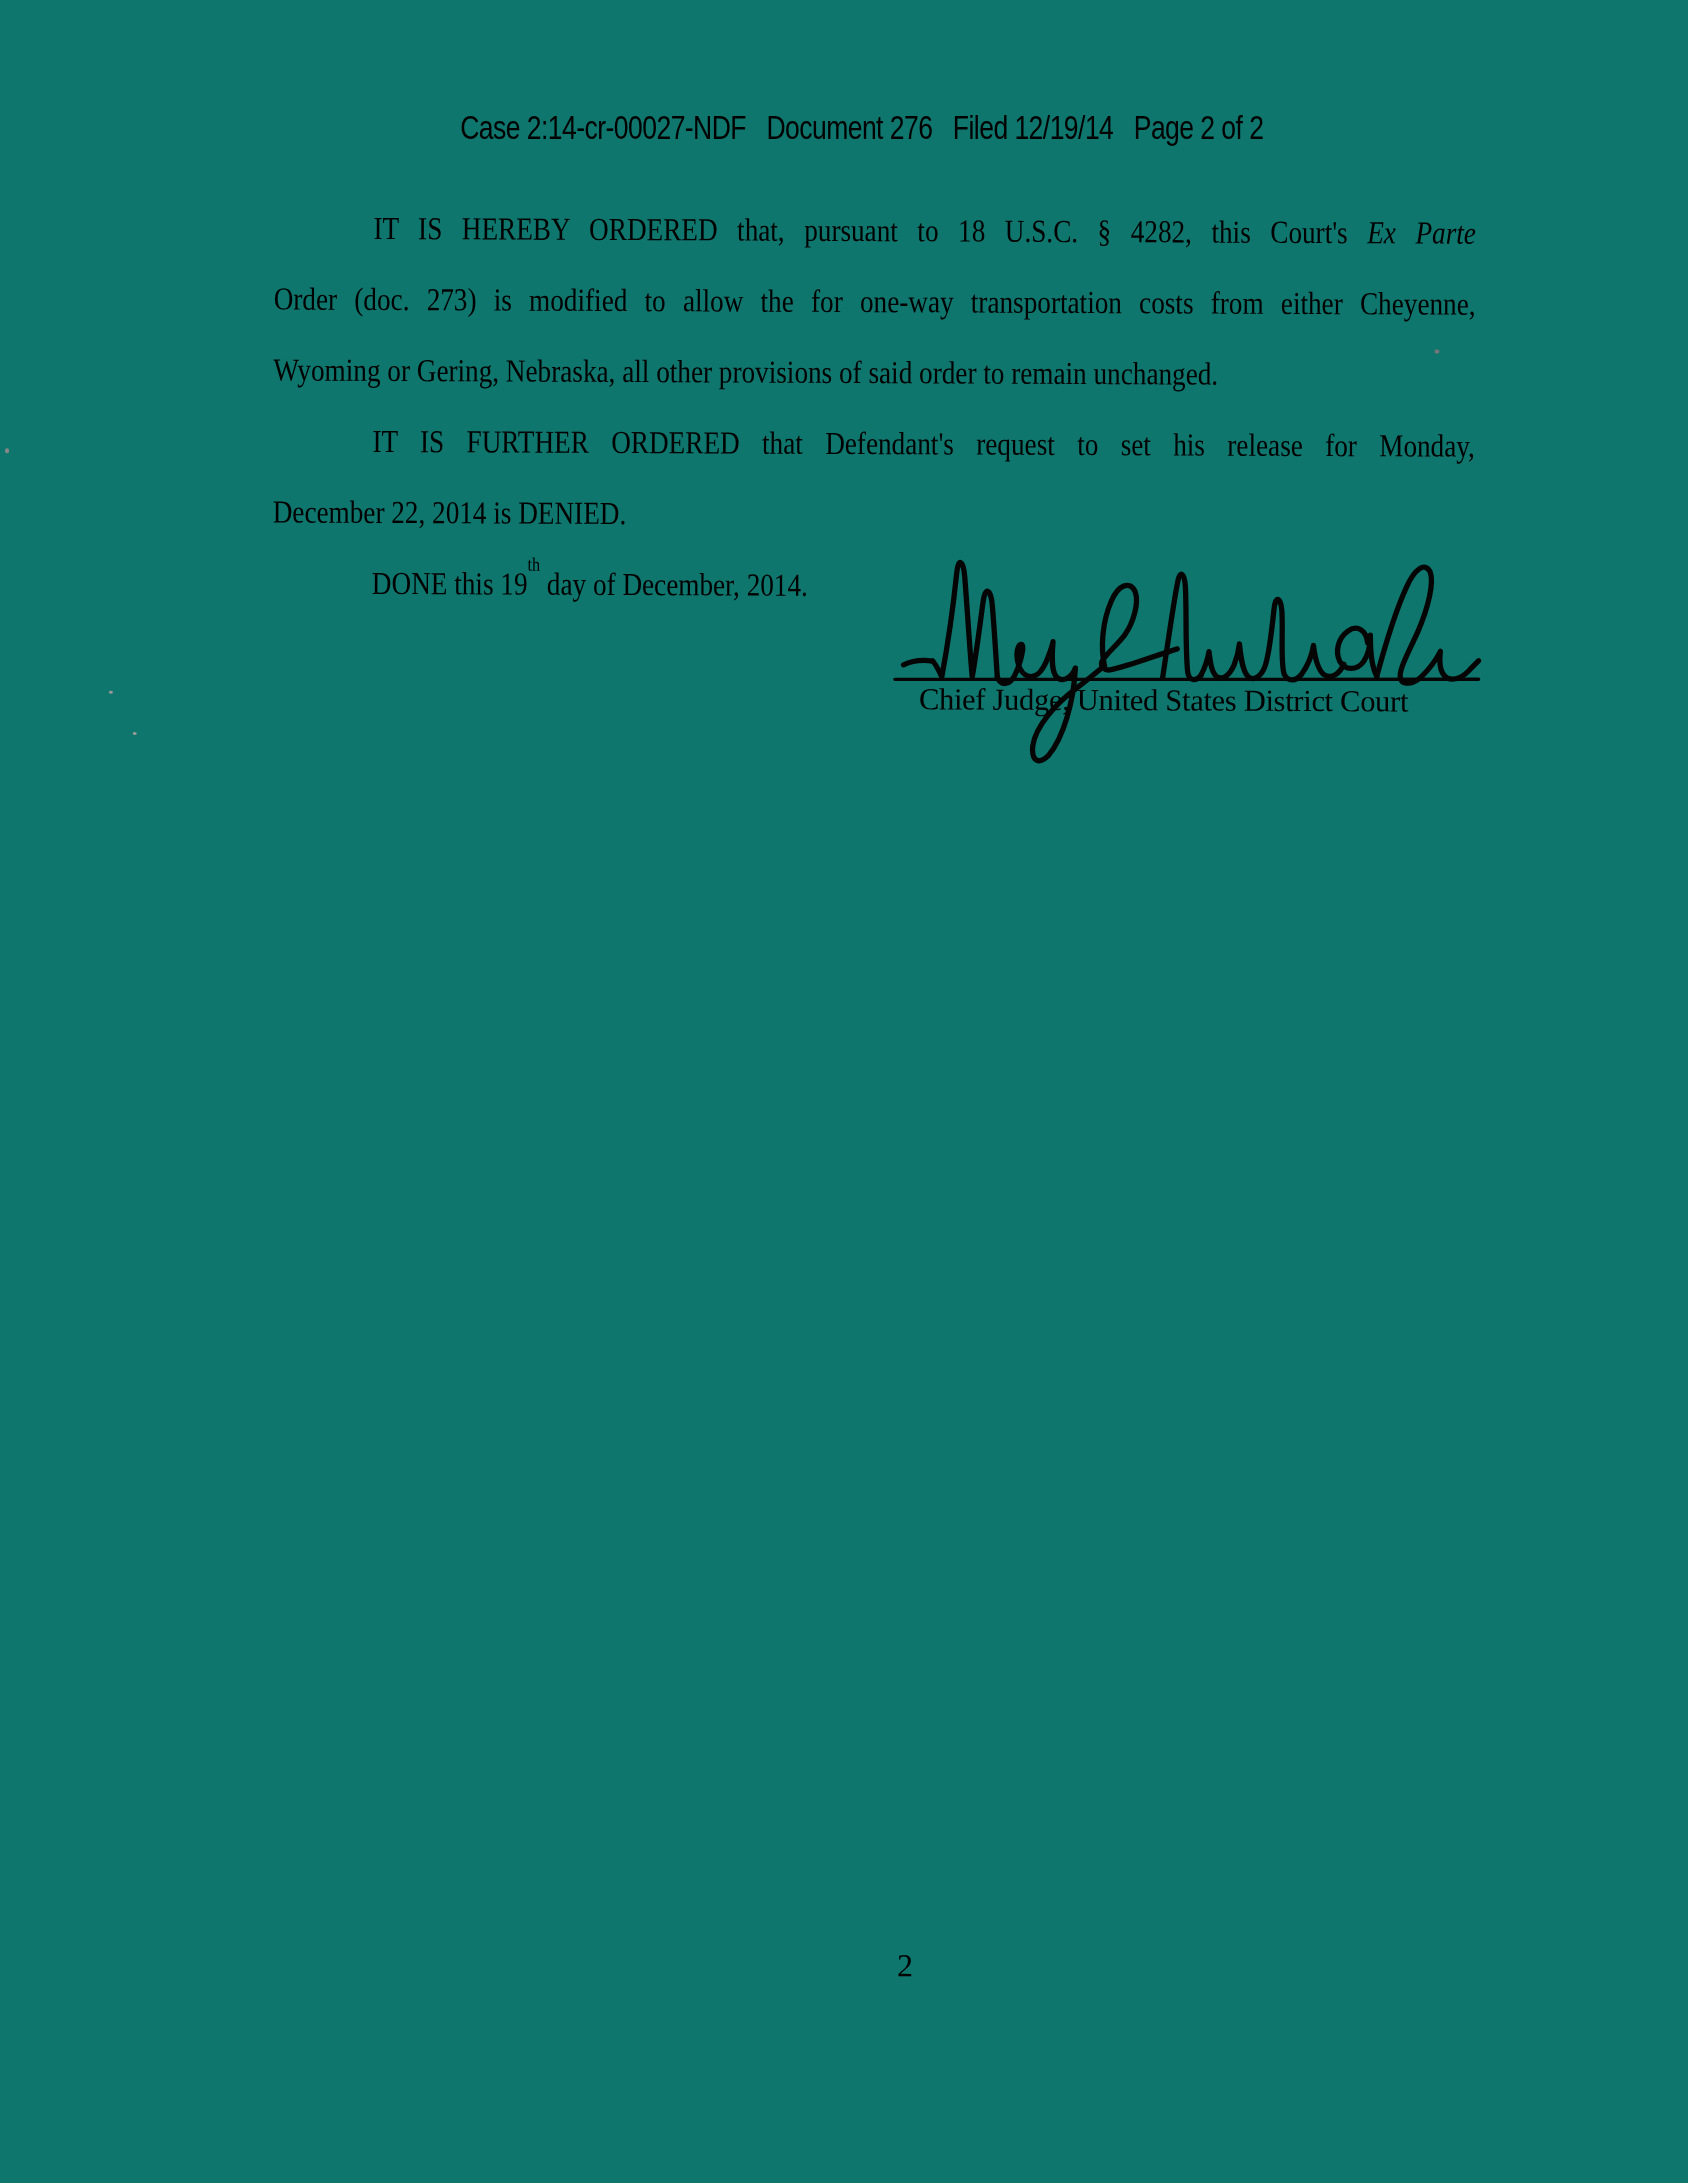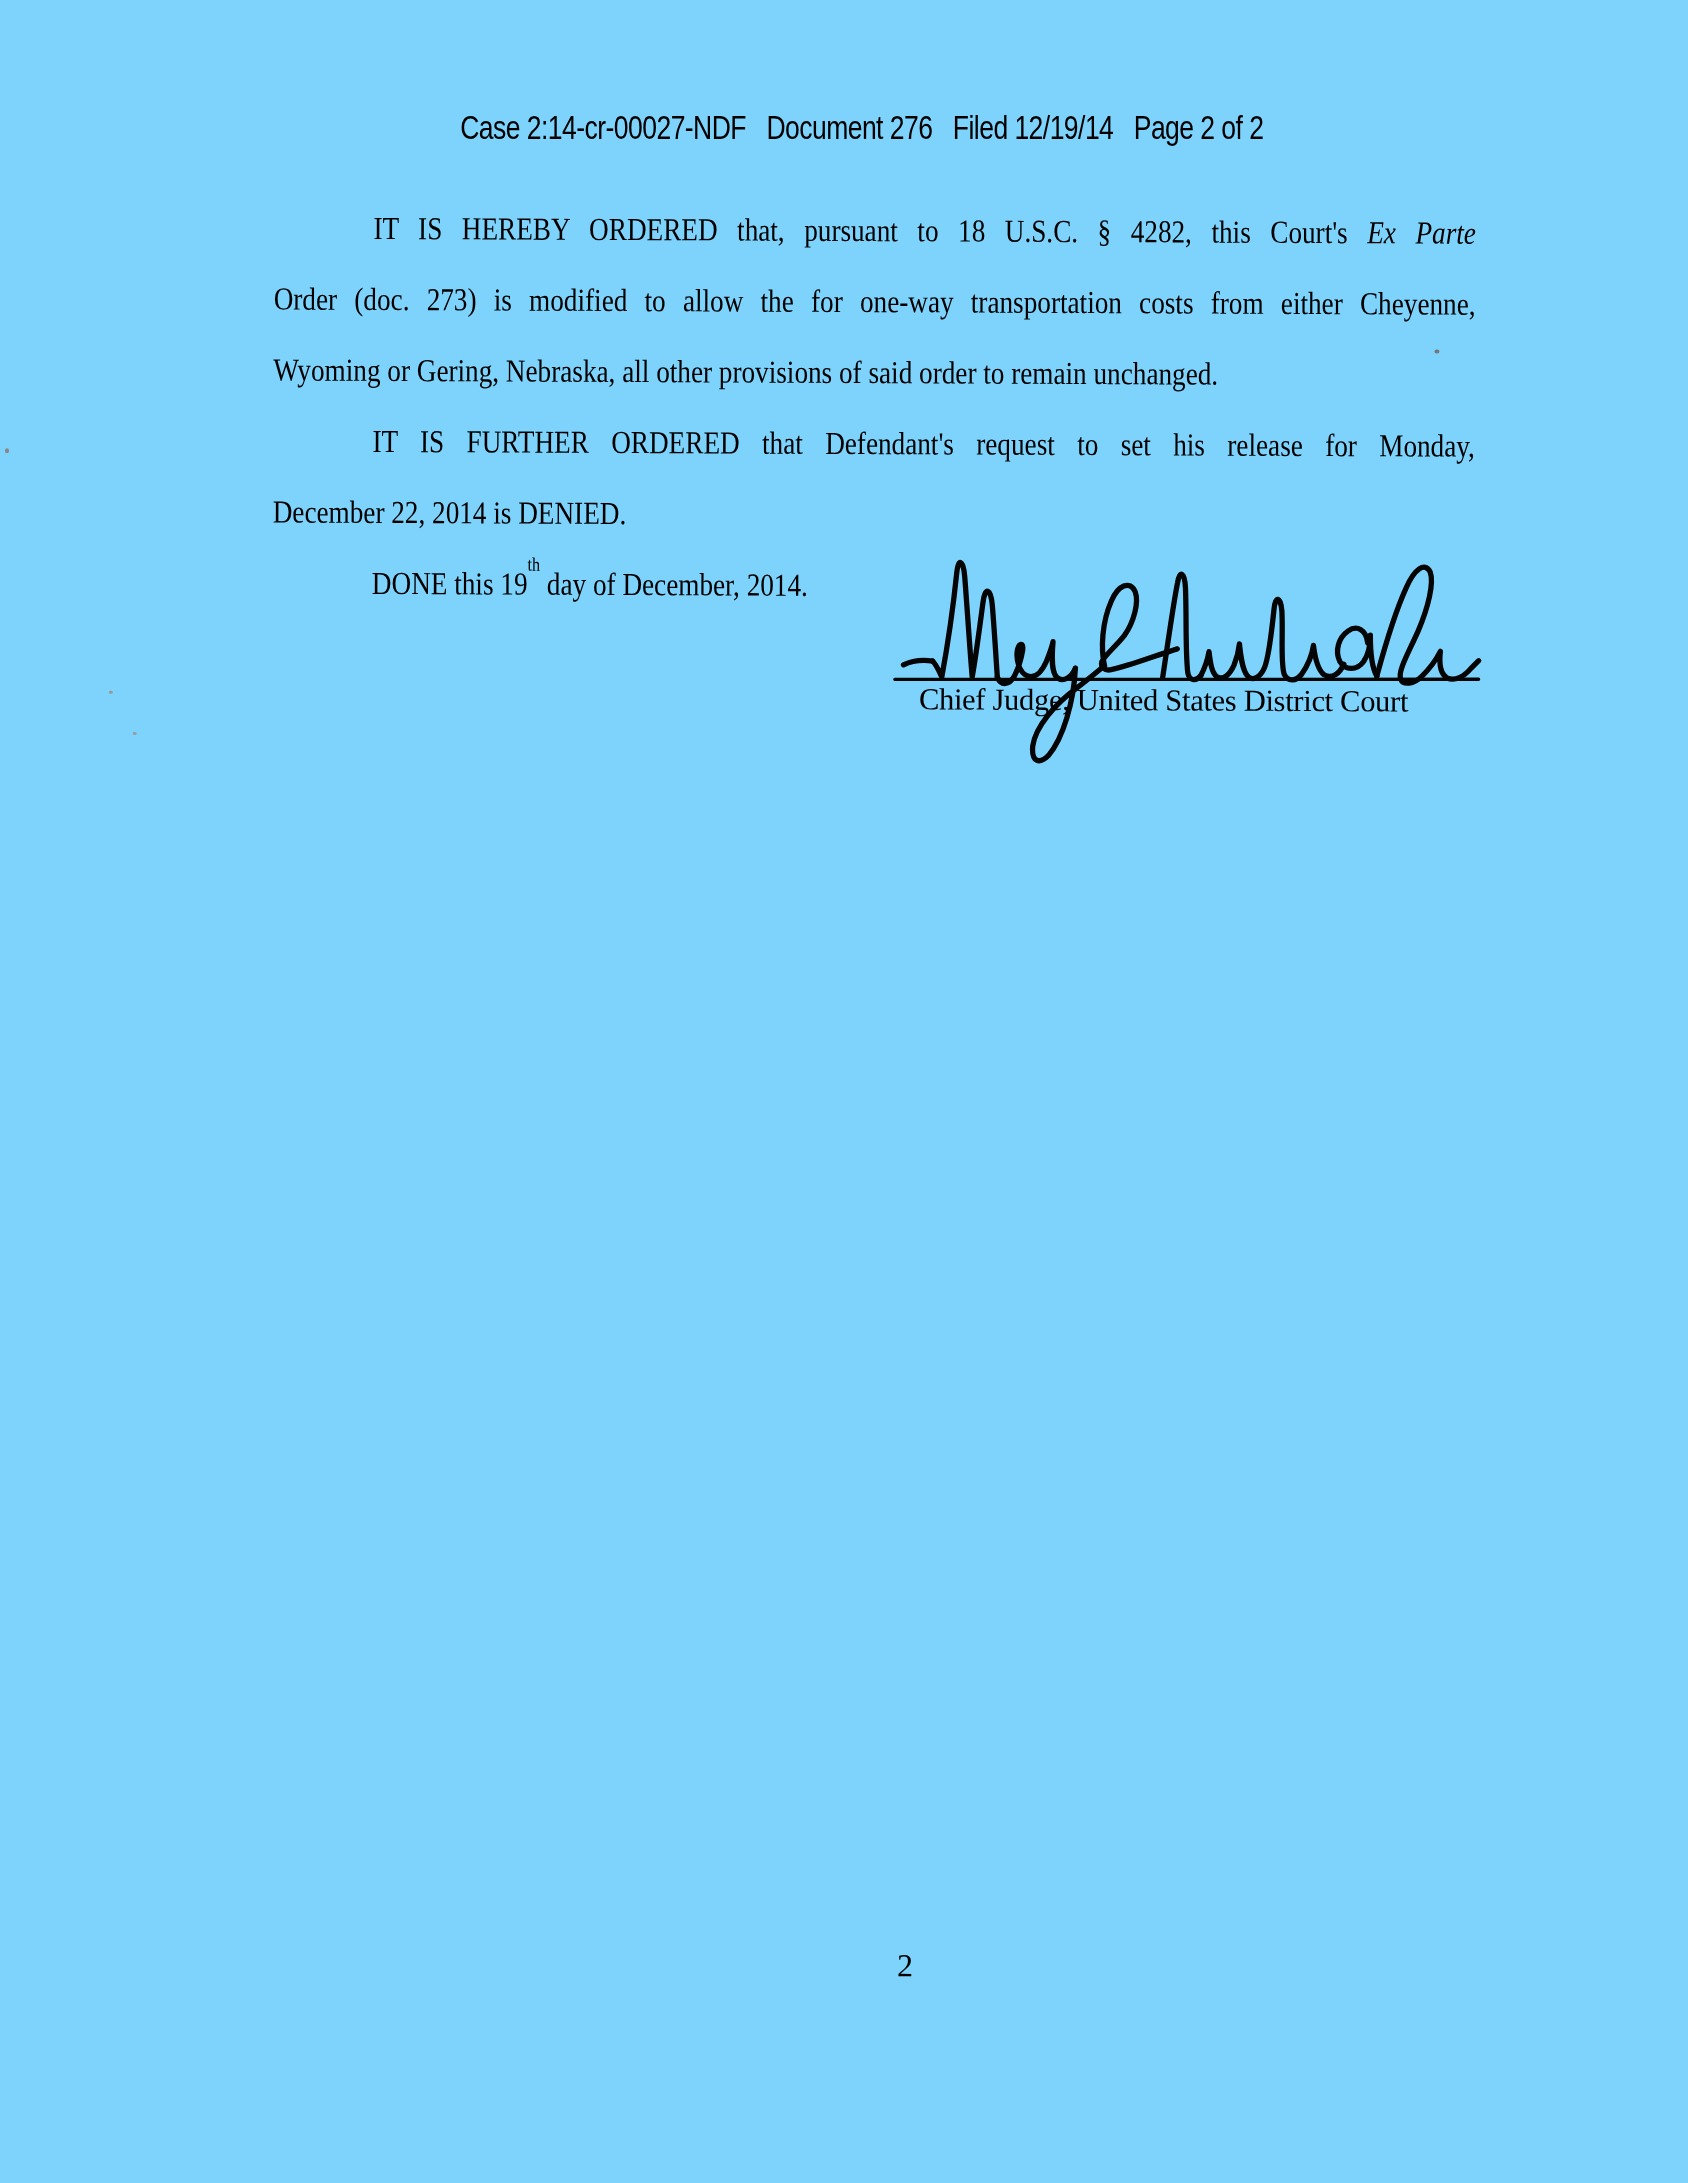--- a/index.html
+++ b/index.html
@@ -4,21 +4,21 @@
 <style>
   html, body {
     margin: 0;
     padding: 0;
     background: #ffffff;
   }
   .page {
     position: relative;
     width: 1689px;
     height: 2183px;
-    background: #7dd3fc;
+    background: #0f766e;
     overflow: hidden;
     color: #000000;
     font-family: "Liberation Serif", serif;
   }
   
   .ecf-header {
     position: absolute;
     top: 69px;
     left: 0;
     width: 1689px;

